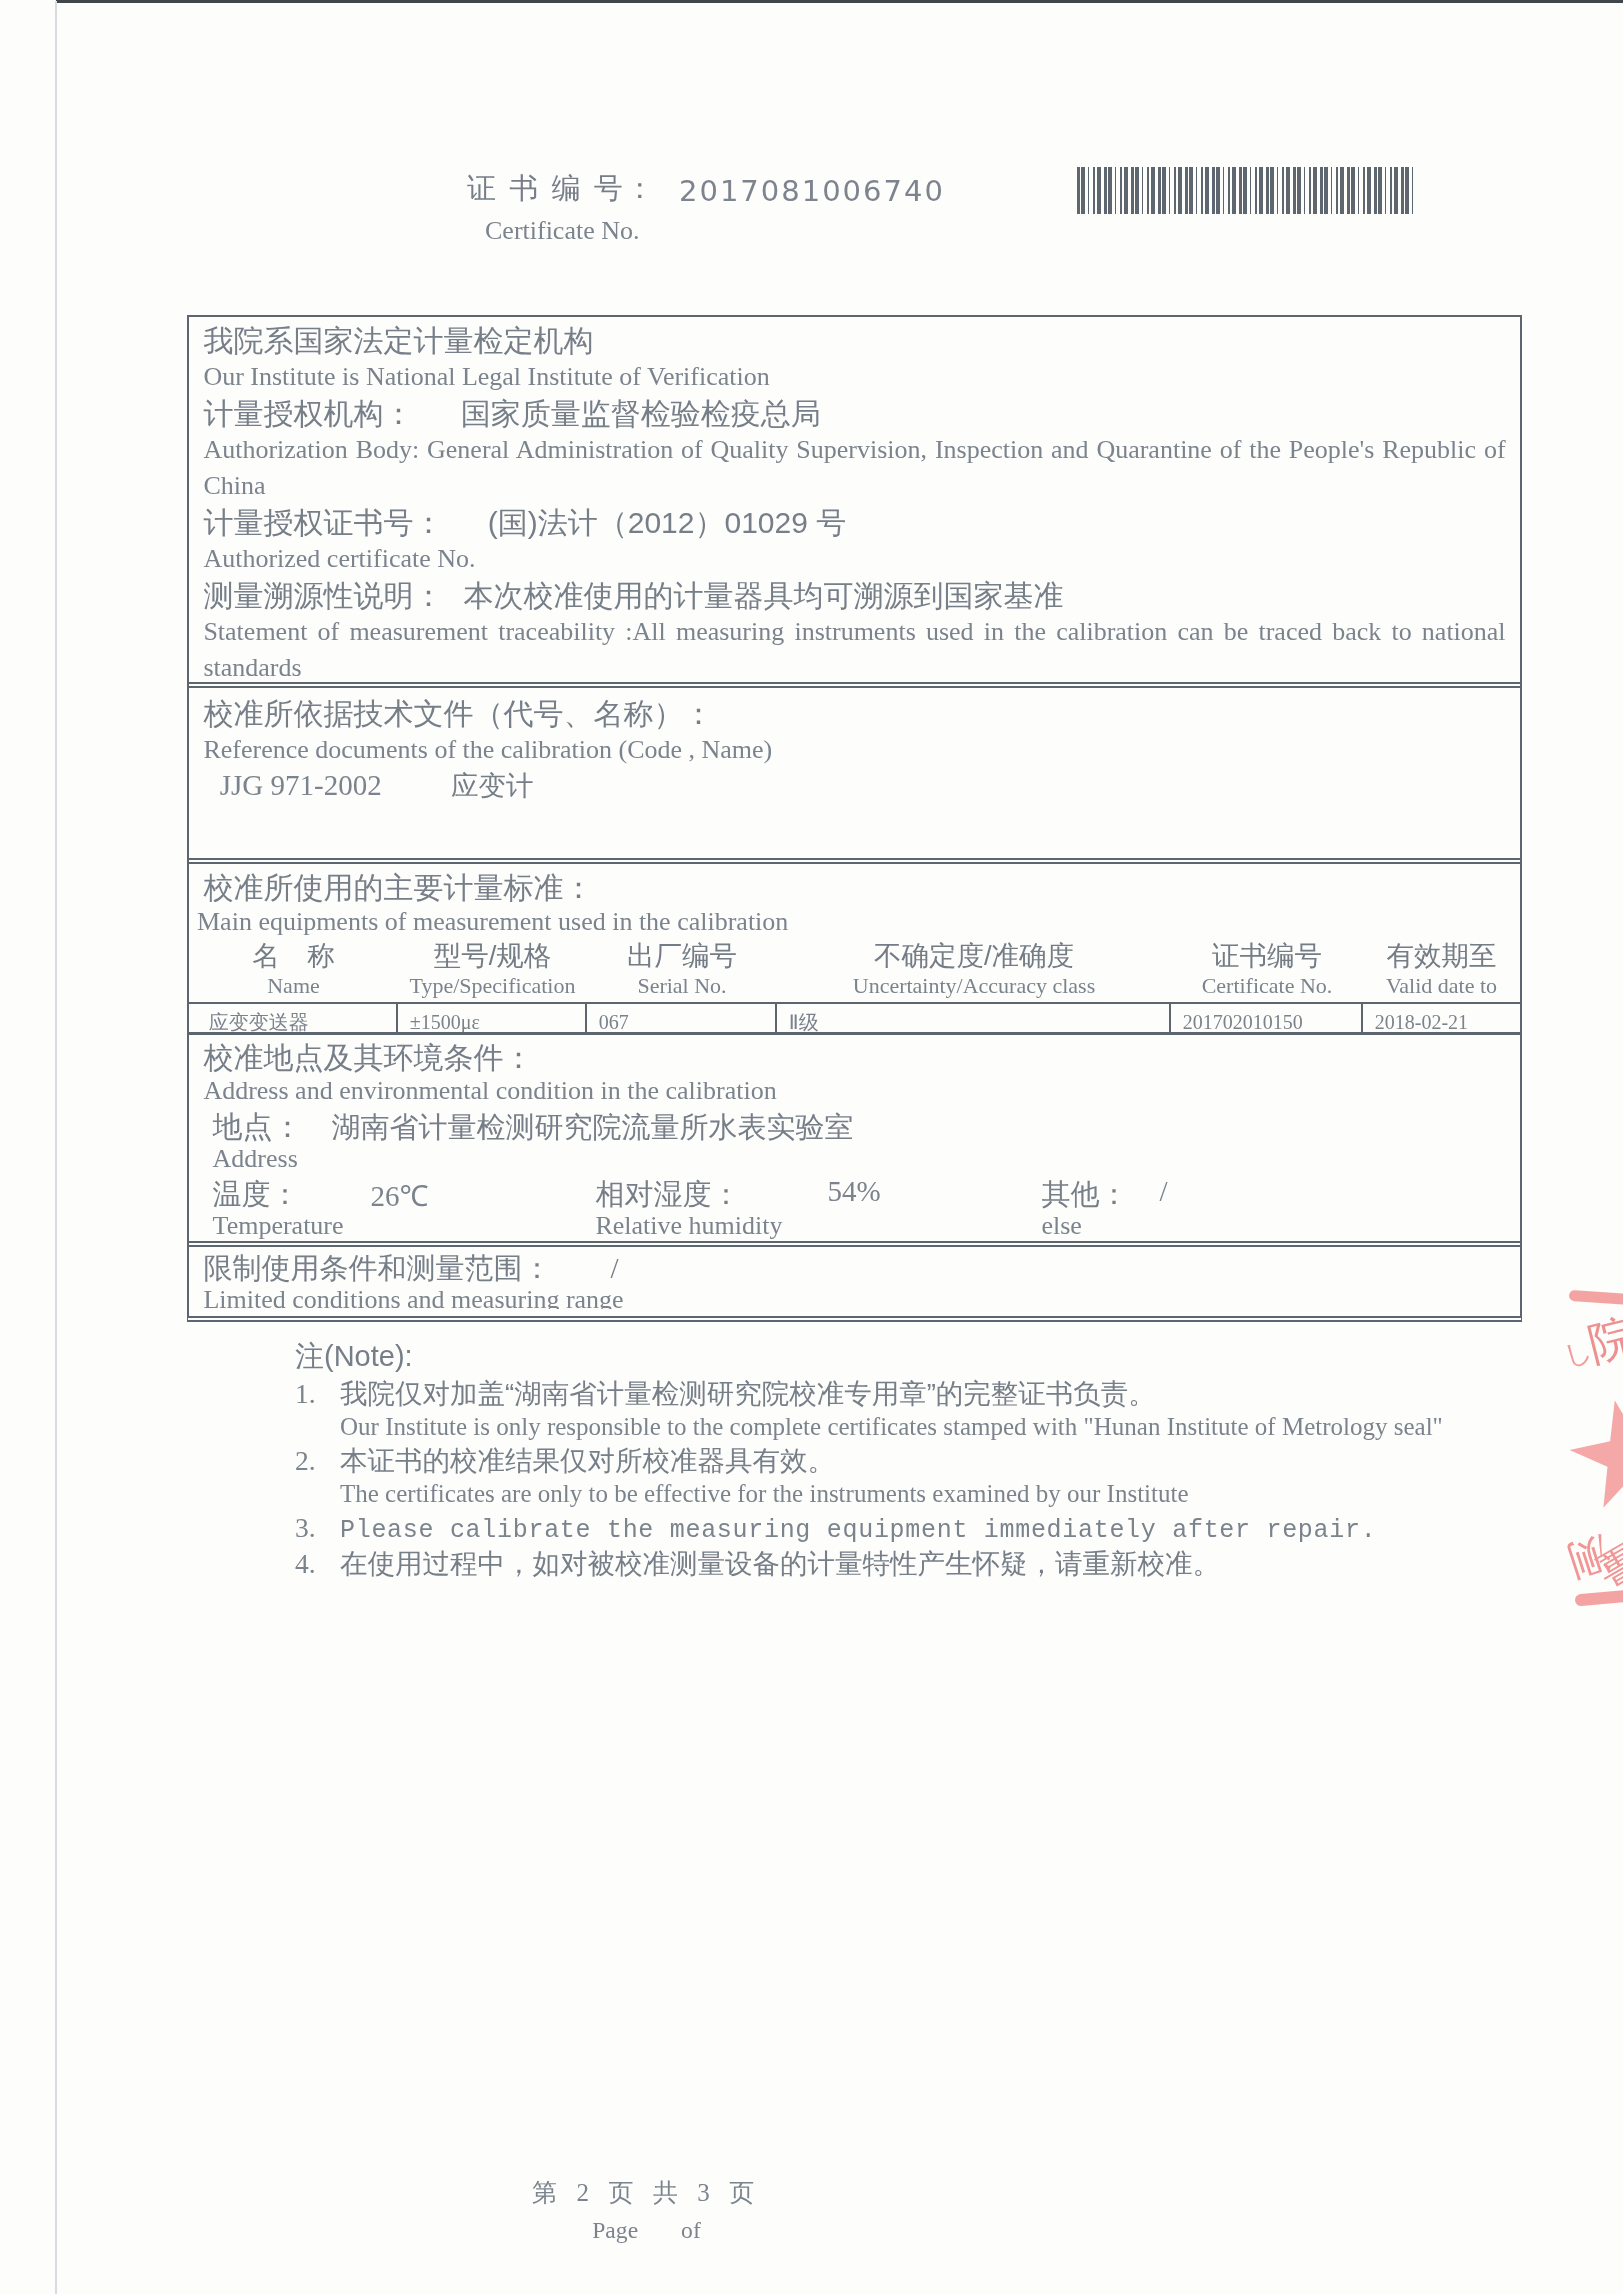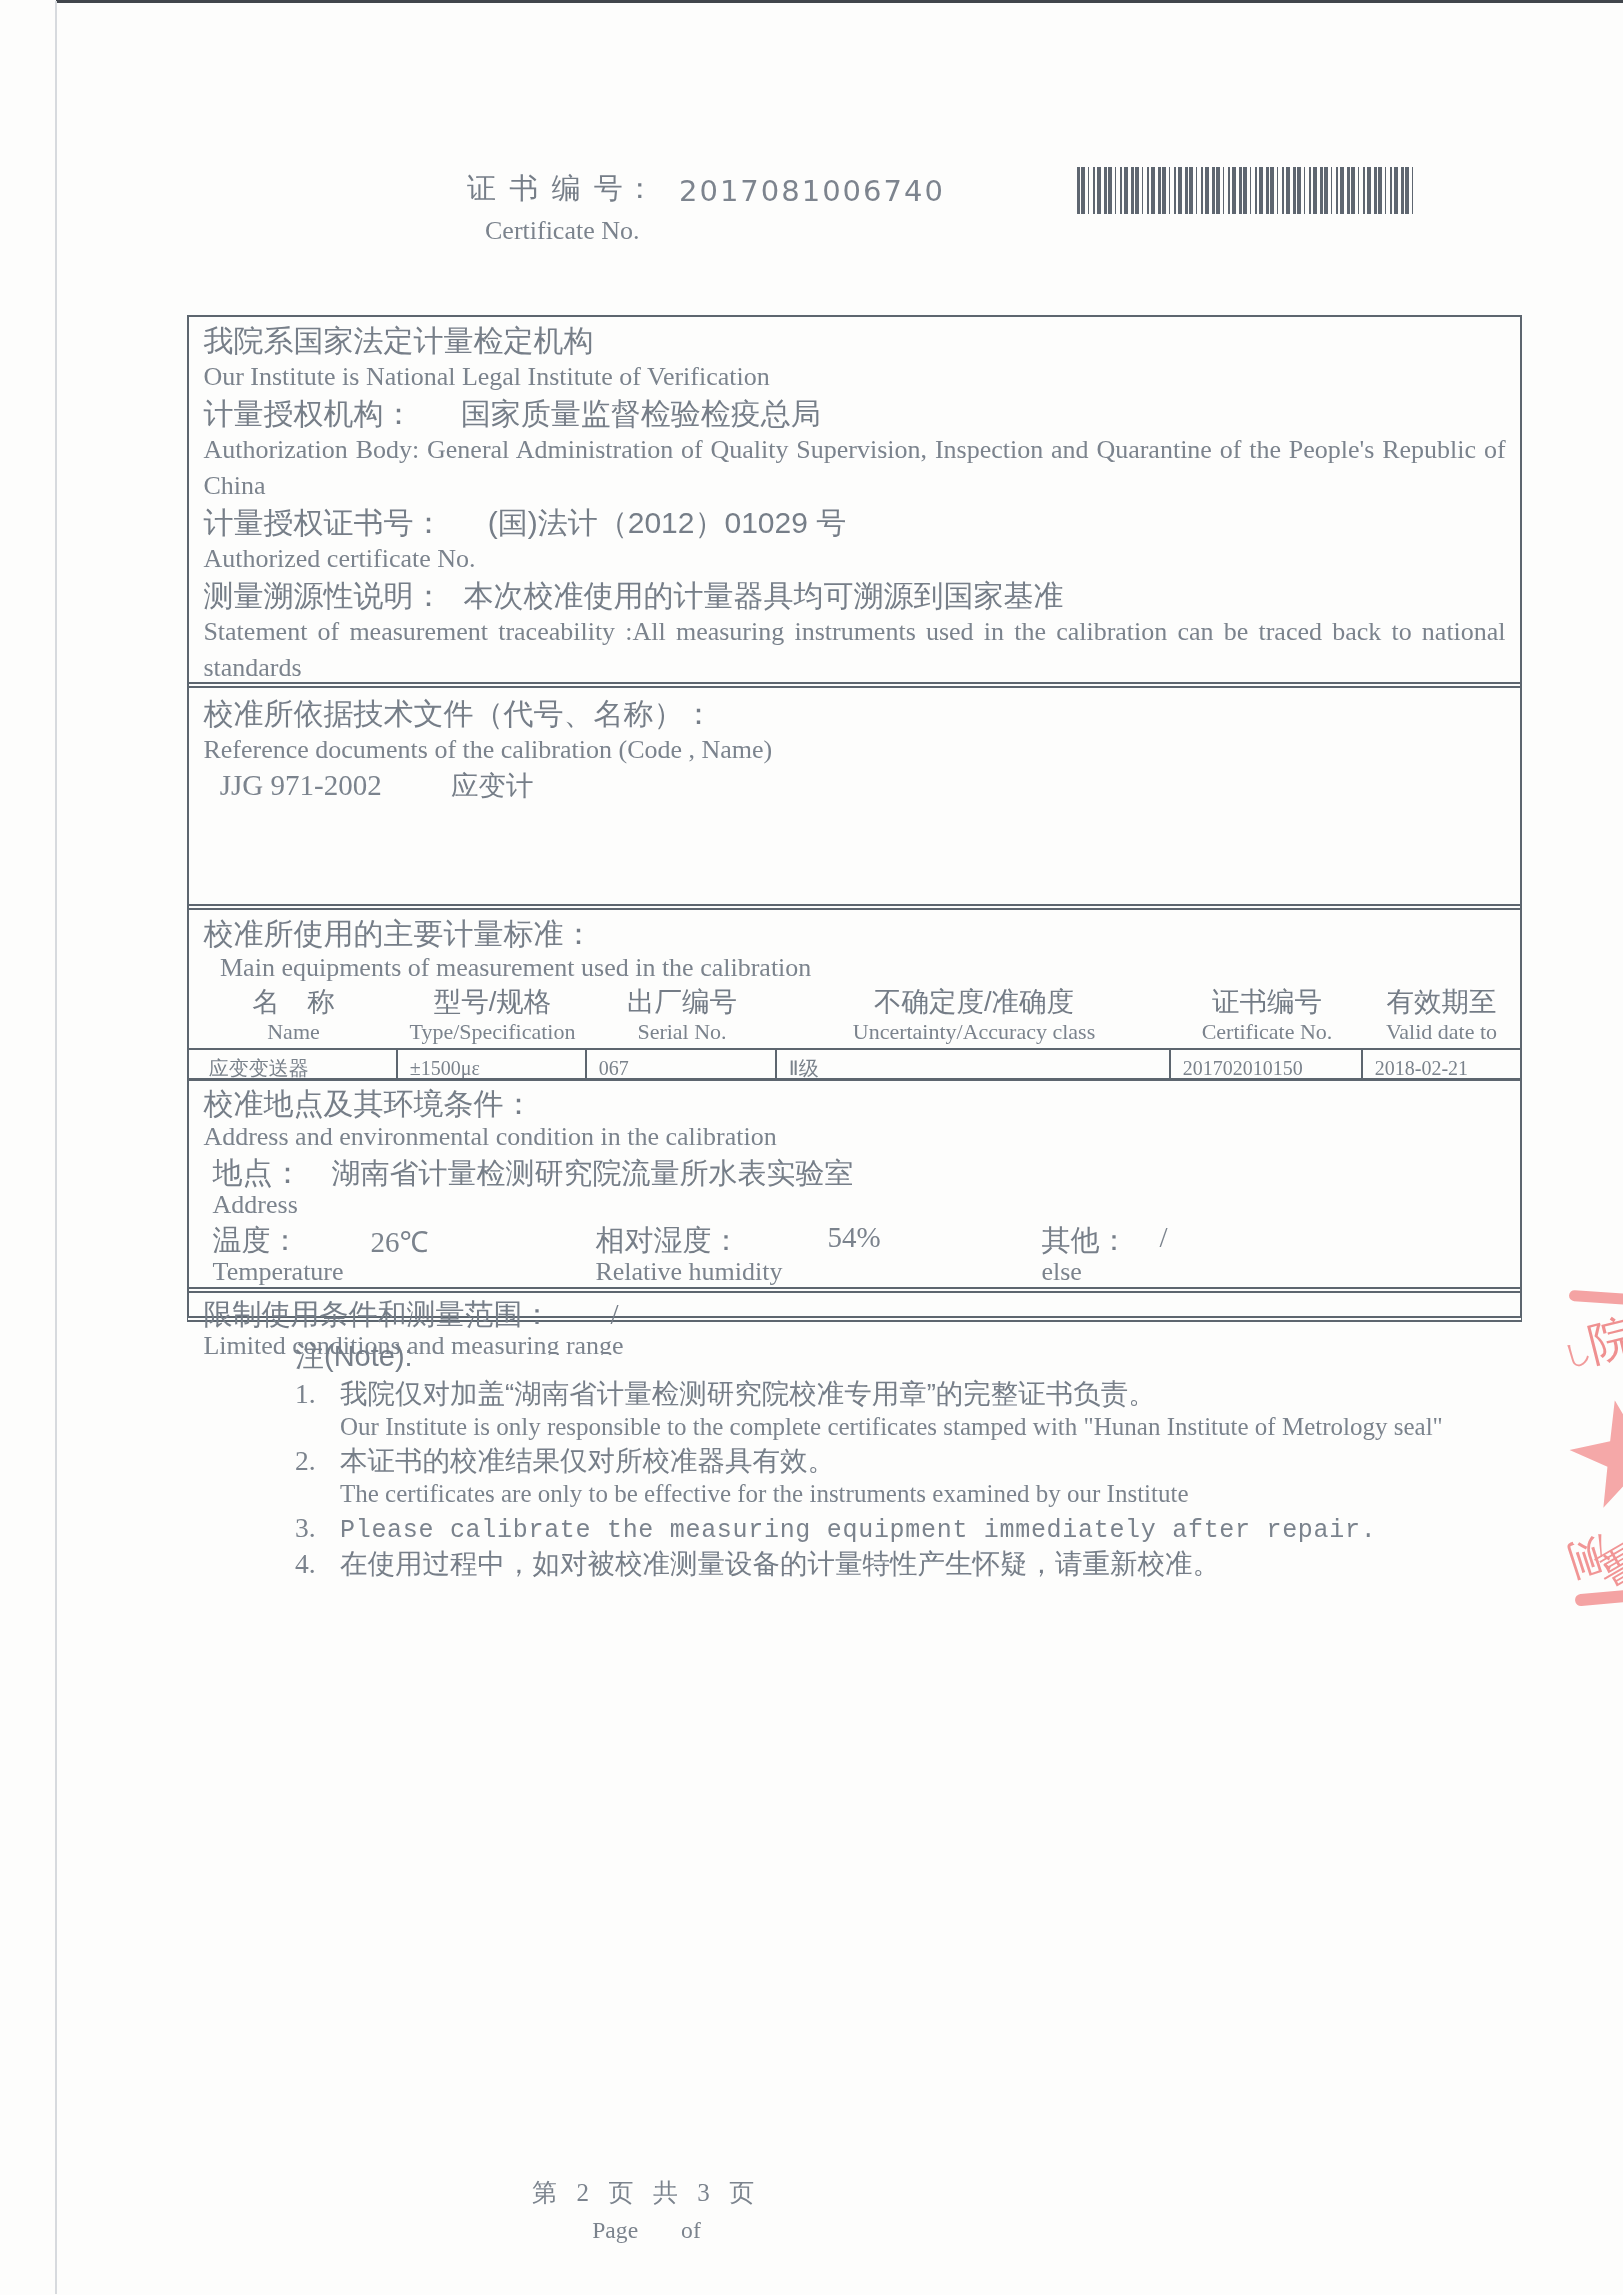--- a/index.html
+++ b/index.html
@@ -28,40 +28,40 @@
         #5e6670 11px 12.5px, transparent 12.5px 16.4px,
         #5e6670 16.4px 18.4px, transparent 18.4px 19.7px,
         #5e6670 19.7px 23.6px, transparent 23.6px 27px);
   }
 
   
   .main-box { position:absolute; left:187px; top:315px; width:1335px; height:1007px;
     border:2.6px solid #5d666f; border-bottom:6.6px double #5d666f; background:transparent; }
   .sec { position:relative; overflow:hidden; padding:0 14.4px; }
   .sec1 { height:365px; padding-top:5.2px; }
-  .sec2 { height:222px; border-top:6.6px double #5d666f; padding-top:6.6px; }
+  .sec2 { height:176px; border-top:6.6px double #5d666f; padding-top:6.6px; }
   .sec3 { height:174px; border-top:6.6px double #5d666f; padding:5.2px 0 0 0; display:flex; flex-direction:column; }
   .sec4 { height:209px; border-top:3.3px solid #5d666f; padding-top:5.2px; }
   .sec5 { height:68px; border-top:6.6px double #5d666f; padding-top:3.9px; }
 
   .zh { font-family:"Liberation Sans", sans-serif; color:#767e88; }
   .en { font-family:"Liberation Serif", serif; color:#7b838d; }
   .s46 { font-size:30px; line-height:37px; }
   .s40 { font-size:26px; line-height:36px; }
   .just { text-align:justify; }
   .gap60 { margin-left:39px; }
   .gap55 { margin-left:36px; }
   .gap20 { margin-left:11.8px; }
 
   .sec2 .title { font-size:30px; line-height:37px; }
   .doc-line { font-size:29px; line-height:34px; font-family:"Liberation Serif", serif; color:#7b838d; padding-left:16.4px; }
   .doc-name { margin-left:62px; font-family:"Liberation Sans", sans-serif; color:#767e88; font-size:27.5px; }
 
   .sec3 .title { font-size:30px; line-height:37px; padding-left:14.4px; }
-  .sec3 .sub { font-size:26px; line-height:31.5px; padding-left:31px; }
+  .sec3 .sub { font-size:26px; line-height:31.5px; padding-left:8px; }
   .equip-grid { margin-top:auto; display:grid; width:100%;
     grid-template-columns:209px 189px 190px 394px 192px 1fr; }
   .hz { height:35px; font-size:27.5px; line-height:35px; text-align:center; color:#747c86; }
   .he { height:29px; font-size:22px; line-height:26px; text-align:center;
         font-family:"Liberation Serif", serif; color:#7b838d; }
   .dc { height:35px; font-size:20px; line-height:33px; border-top:2px solid #5d666f;
         padding:2.6px 0 0 11.8px; color:#7a828b; }
   .dc.first { padding-left:19.7px; }
   .dc.serif { font-family:"Liberation Serif", serif; }
   .b-r { border-right:2px solid #5d666f; }

